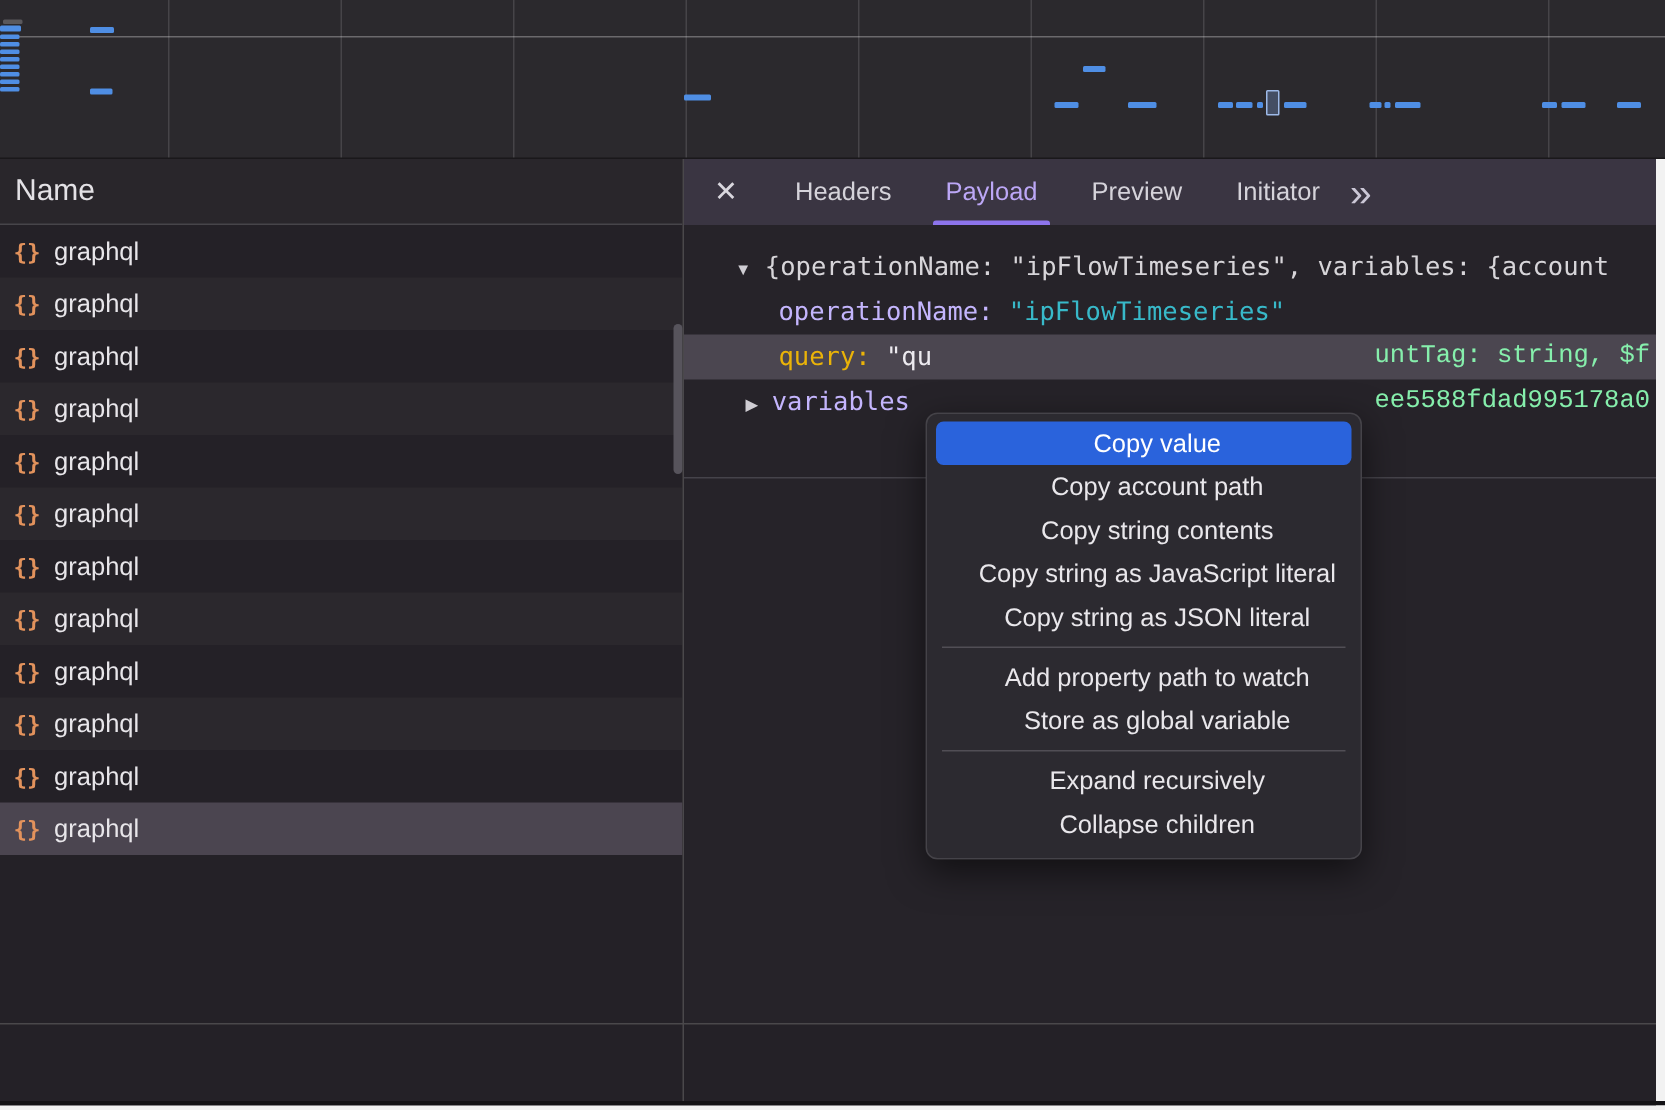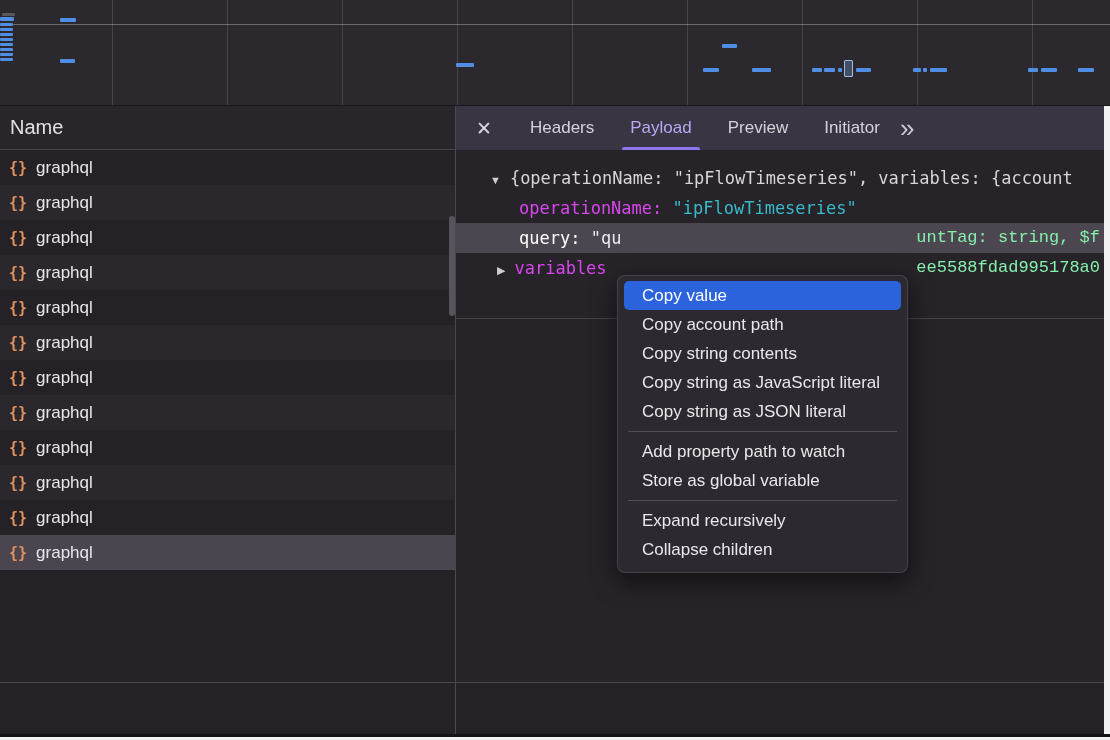--- a/index.html
+++ b/index.html
@@ -37,30 +37,30 @@
   
   .payload-area{position:absolute;left:456px;top:150px;width:648px;height:532px;background:#262329;overflow:hidden;}
   .section-header{padding:16px 0 0 20px;font-size:17px;color:#eceaee;white-space:nowrap;}
   .disc{font-size:11px;color:#d2d0d5;vertical-align:1px;}
   .section-title{font-weight:bold;}
   .view-source{margin-left:58px;font-weight:normal;color:#d8d6da;}
   .tree{margin-top:13px;font-family:"DejaVu Sans Mono",monospace;font-size:17px;color:#d7d5d9;white-space:nowrap;}
   .tree-row{position:relative;height:30px;line-height:30px;}
   .tree-row.selected{background:#4b4650;}
   .tree-disc{display:inline-block;font-size:11px;color:#cfcdd3;font-family:"Liberation Sans",sans-serif;}
-  .key{color:#d946ef;}
-  .key-sel{color:#ffffff;}
+  .key{color:#c4b5fd;}
+  .key-sel{color:#eab308;}
   .str{color:#38b9c9;}
   .plain{color:#eceaef;}
   .frag-right{position:absolute;right:4px;top:0;color:#86efac;font-family:Liberation Mono, monospace;}
   .section-border{position:absolute;left:456px;top:318px;width:648px;height:1px;background:#45434a;}
 
   
   .context-menu{position:absolute;left:617px;top:275px;width:291px;background:#2c2a30;border:1px solid rgba(255,255,255,0.12);
-                border-radius:8px;box-shadow:0 8px 24px rgba(0,0,0,0.55);padding:5px 0 8px 0;z-index:50;box-sizing:border-box;}
+                border-radius:8px;box-shadow:0 8px 24px rgba(0,0,0,0.55);padding:5px 0 8px 0;z-index:50;box-sizing:border-box;text-align:center;}
   .menu-item{height:29px;line-height:29px;margin:0 6px;padding-left:18px;border-radius:5px;font-size:17px;color:#e9e7eb;white-space:nowrap;cursor:default;}
   .menu-item.hl{background:#2a63dc;color:#ffffff;}
   .menu-divider{height:1px;margin:5px 10px;background:#514e55;}
 
   
   .edge-right{position:absolute;left:1104px;top:106px;width:6px;height:634px;background:#f2f2f2;z-index:60;}
   .edge-bottom-line{position:absolute;left:0;top:734px;width:1110px;height:3px;background:#141316;z-index:60;}
   .edge-bottom{position:absolute;left:0;top:737px;width:1110px;height:3px;background:#f2f2f2;z-index:61;}
 </style>
 </head>

